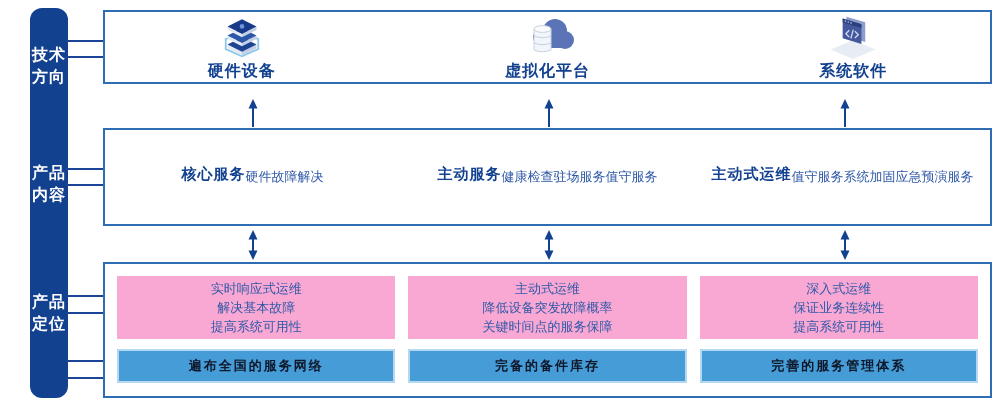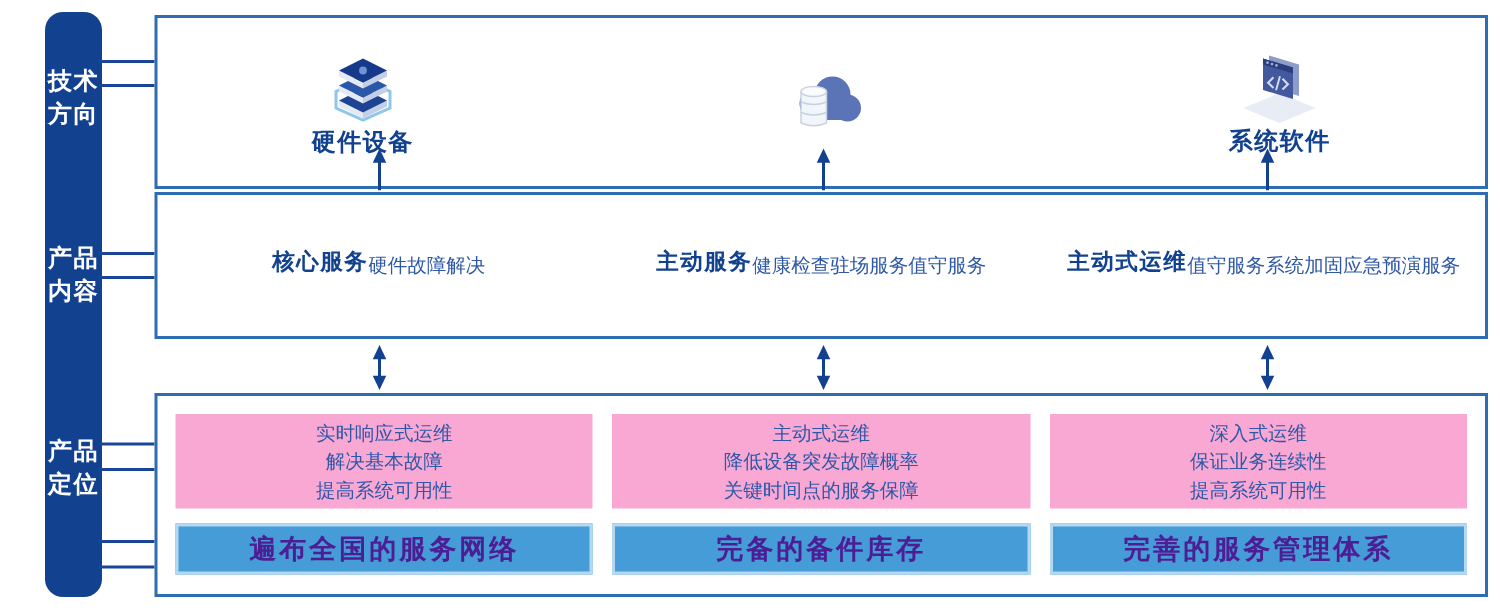--- a/index.html
+++ b/index.html
@@ -13,41 +13,41 @@
               font-weight:bold;font-size:16px;line-height:22px;letter-spacing:1px;}
   .side-label span{display:block;}
   .sl-1{top:36px;} .sl-2{top:154px;} .sl-3{top:283px;} .sl-4{top:347px;}
 
   
   .connector{position:absolute;left:66px;width:38px;height:2px;background:#1b4697;}
 
   
   .panel{position:absolute;left:103px;width:889px;background:#ffffff;
          border:2px solid #2e6db4;box-sizing:border-box;}
-  .panel-top{top:10px;height:116px;display:flex;gap:32px;}
+  .panel-top{top:10px;height:74px;display:flex;gap:32px;}
   .panel-mid{top:128px;height:98px;display:flex;}
   .panel-bottom{top:262px;height:136px;display:flex;gap:13px;padding:12px 12px 13px 12px;}
 
   
   .tech-cell{flex:1;display:flex;flex-direction:column;align-items:center;justify-content:center;}
   .tech-label{font-size:16px;font-weight:bold;color:#12418f;margin-top:2px;letter-spacing:1px;}
 
   
   .svc-col{flex:1;display:flex;align-items:center;justify-content:center;}
   .svc-title{font-size:15px;font-weight:bold;color:#12418f;margin-bottom:5px;letter-spacing:1px;}
   .svc-item{font-size:13px;color:#2f59a7;line-height:18px;}
 
   
   .pos-col{flex:1;display:flex;flex-direction:column;min-width:0;}
   .pos-panel{background:#f9a8d4;flex:1;display:flex;flex-direction:column;
              align-items:center;justify-content:center;}
   .pos-line{font-size:13px;color:#2f59a7;line-height:19px;}
   .banner{margin-top:10px;height:34px;background:#459cd6;border:2px solid #b3d8f0;
           box-sizing:border-box;display:flex;align-items:center;justify-content:center;
-          color:#4c1d95;font-weight:bold;font-size:18px;letter-spacing:2px;}
+          color:#0f172a;font-weight:bold;font-size:13px;letter-spacing:2px;}
 
   
   .arrow{position:absolute;width:14px;}
   .a-up{top:99px;height:28px;}
   .a-dbl{top:230px;height:30px;}
   .ax-1{left:246px;} .ax-2{left:542px;} .ax-3{left:838px;}
 </style>
 </head>
 <body>
 
@@ -103,20 +103,21 @@
         <circle cx="46" cy="27" r="9" fill="#5b74b8"></circle>
         <rect x="23" y="22" width="23" height="13" fill="#5b74b8"></rect>
         <rect x="15" y="16" width="17" height="21" fill="#f2f5fa"></rect>
         <path d="M15 16 V37" stroke="#c9d1e0" stroke-width="1" fill="none"></path>
         <path d="M32 16 V37" stroke="#c9d1e0" stroke-width="1" fill="none"></path>
         <path d="M15 23 q8.5 3.4 17 0" stroke="#c9d1e0" stroke-width="1" fill="none"></path>
         <path d="M15 30 q8.5 3.4 17 0" stroke="#c9d1e0" stroke-width="1" fill="none"></path>
         <path d="M15 37 q8.5 3.6 17 0" stroke="#c9d1e0" stroke-width="1" fill="#f2f5fa"></path>
         <ellipse cx="23.5" cy="16" rx="8.5" ry="3.4" fill="#fafbfd" stroke="#c9d1e0" stroke-width="1"></ellipse>
       </svg>
+      <div class="tech-label">虚拟化平台</div>
     </div>
 
     <div class="tech-cell">
       <svg width="58" height="50" viewBox="0 0 58 50">
         <polygon points="29,30 53,40 29,50 5,40" fill="#e8ecf4"></polygon>
         <polygon points="22,5 42,11 42,32 22,26" fill="#8d9dca"></polygon>
         <polygon points="18,7 38,13 38,34 18,28" fill="#44589e"></polygon>
         <polygon points="18,7 38,13 38,17 18,11" fill="#2b3e7e"></polygon>
         <circle cx="21" cy="9.8" r="0.9" fill="#9fb0d8"></circle>
         <circle cx="24" cy="10.7" r="0.9" fill="#9fb0d8"></circle>

